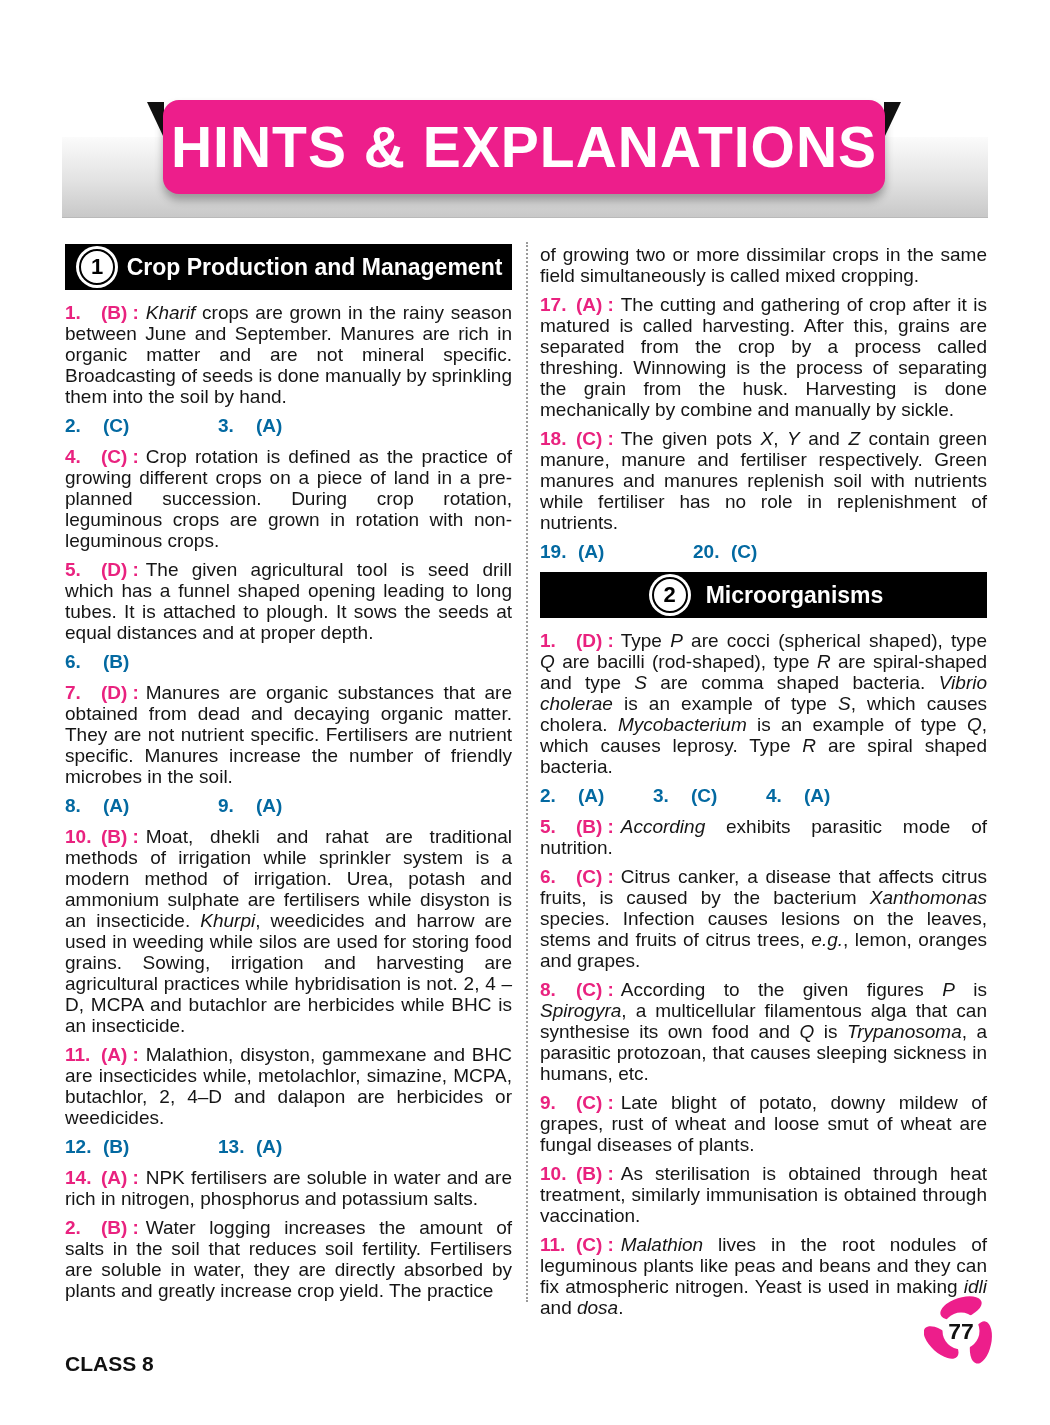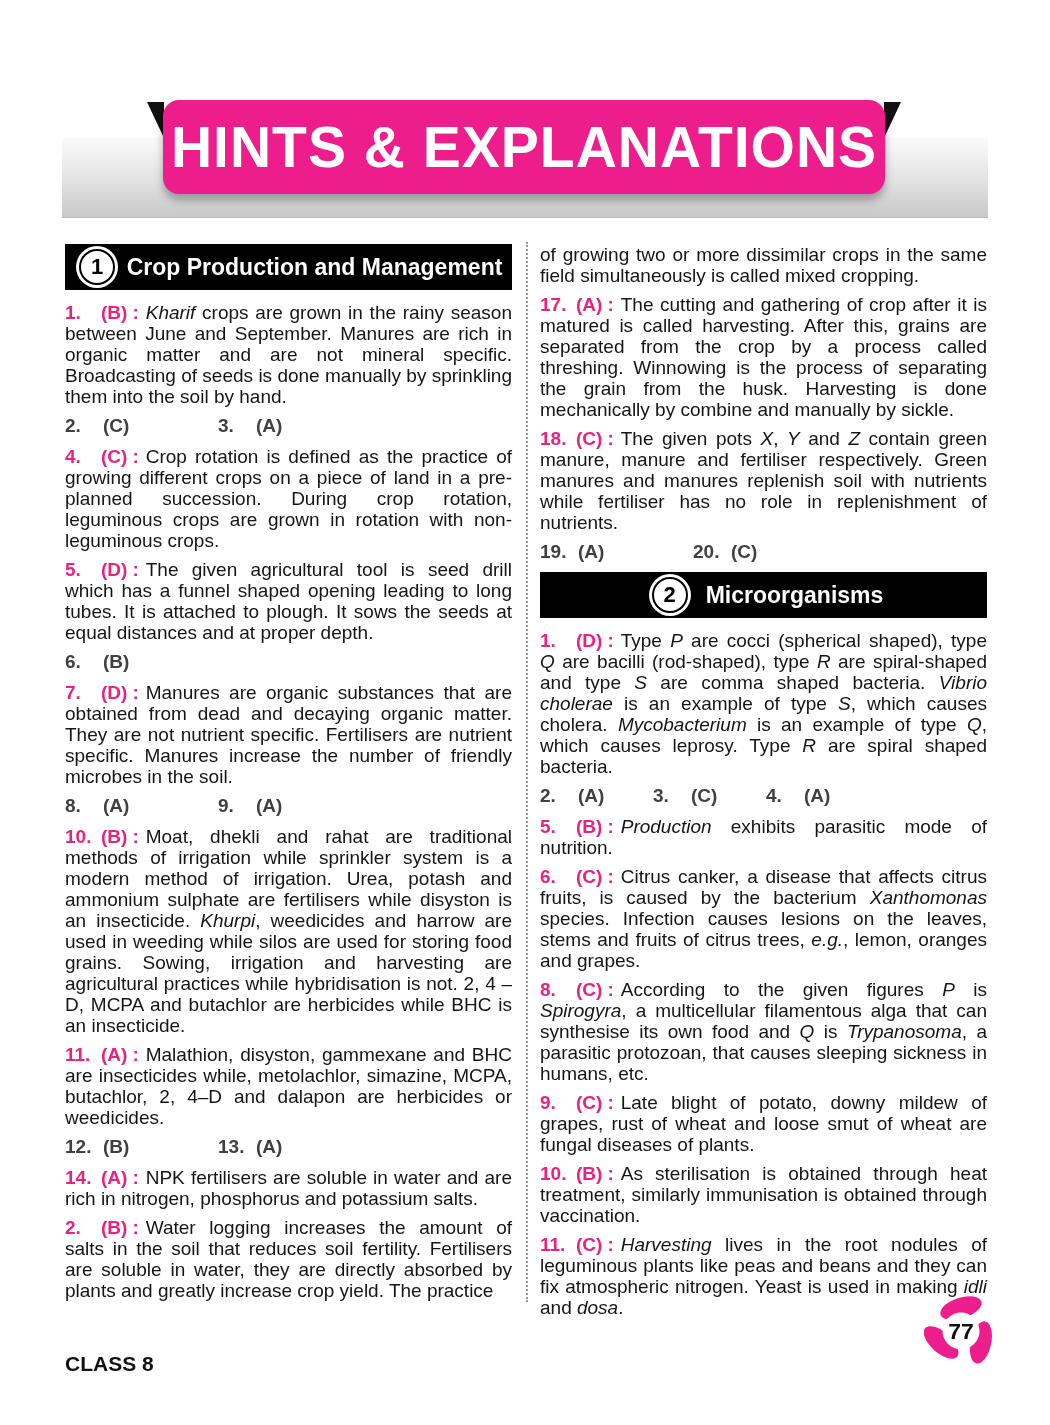--- a/index.html
+++ b/index.html
@@ -46,21 +46,21 @@
   .section-header.centered .sec-title{flex:0 0 auto;margin-left:10px;text-align:right;}
   
   .item{
     margin:0 0 8px 0;font-size:19px;line-height:21px;color:#151515;
     text-align:justify;
   }
   .prefix{color:#E9227F;font-weight:bold;white-space:nowrap;}
   .prefix .num{display:inline-block;min-width:36px;}
   .prefix .colon{margin:0 7px 0 5px;}
   .answers{display:flex;margin:3px 0 10px 0;font-size:19px;line-height:21px;
-    color:#404040;font-weight:bold;}
+    color:#0369a1;font-weight:bold;}
   .answer{width:153px;flex:0 0 auto;}
   .answers.n3 .answer{width:113px;}
   .answer .num{display:inline-block;min-width:38px;}
   i{font-style:italic;}
   
   .footer-class{position:absolute;left:65px;top:1352px;font-size:21px;font-weight:bold;color:#111;}
   .page-badge{position:absolute;left:924px;top:1294px;width:74px;height:74px;}
 </style>
 </head>
 <body>
@@ -115,26 +115,26 @@
       <div class="section-header centered">
         <span class="sec-circle">2</span>
         <span class="sec-title">Microorganisms</span>
       </div>
       <p class="item"><span class="prefix"><span class="num">1.</span><span class="ans">(D)</span><span class="colon">:</span></span><span>Type </span><i>P</i><span> are cocci (spherical shaped), type </span><i>Q</i><span> are bacilli (rod-shaped), type </span><i>R</i><span> are spiral-shaped and type </span><i>S</i><span> are comma shaped bacteria. </span><i>Vibrio cholerae</i><span> is an example of type </span><i>S</i><span>, which causes cholera. </span><i>Mycobacterium</i><span> is an example of type </span><i>Q</i><span>, which causes leprosy. Type </span><i>R</i><span> are spiral shaped bacteria.</span></p>
       <div class="answers n3">
         <span class="answer"><span class="num">2.</span><span class="ans">(A)</span></span>
         <span class="answer"><span class="num">3.</span><span class="ans">(C)</span></span>
         <span class="answer"><span class="num">4.</span><span class="ans">(A)</span></span>
       </div>
-      <p class="item"><span class="prefix"><span class="num">5.</span><span class="ans">(B)</span><span class="colon">:</span></span><i>Production</i><span> exhibits parasitic mode of nutrition.</span></p>
+      <p class="item"><span class="prefix"><span class="num">5.</span><span class="ans">(B)</span><span class="colon">:</span></span><i>According</i><span> exhibits parasitic mode of nutrition.</span></p>
       <p class="item"><span class="prefix"><span class="num">6.</span><span class="ans">(C)</span><span class="colon">:</span></span><span>Citrus canker, a disease that affects citrus fruits, is caused by the bacterium </span><i>Xanthomonas</i><span> species. Infection causes lesions on the leaves, stems and fruits of citrus trees, </span><i>e.g.</i><span>, lemon, oranges and grapes.</span></p>
       <p class="item"><span class="prefix"><span class="num">8.</span><span class="ans">(C)</span><span class="colon">:</span></span><span>According to the given figures </span><i>P</i><span> is </span><i>Spirogyra</i><span>, a multicellular filamentous alga that can synthesise its own food and </span><i>Q</i><span> is </span><i>Trypanosoma</i><span>, a parasitic protozoan, that causes sleeping sickness in humans, etc.</span></p>
       <p class="item"><span class="prefix"><span class="num">9.</span><span class="ans">(C)</span><span class="colon">:</span></span><span>Late blight of potato, downy mildew of grapes, rust of wheat and loose smut of wheat are fungal diseases of plants.</span></p>
       <p class="item"><span class="prefix"><span class="num">10.</span><span class="ans">(B)</span><span class="colon">:</span></span><span>As sterilisation is obtained through heat treatment, similarly immunisation is obtained through vaccination.</span></p>
-      <p class="item"><span class="prefix"><span class="num">11.</span><span class="ans">(C)</span><span class="colon">:</span></span><i>Harvesting</i><span> lives in the root nodules of leguminous plants like peas and beans and they can fix atmospheric nitrogen. Yeast is used in making </span><i>idli</i><span> and </span><i>dosa</i><span>.</span></p>
+      <p class="item"><span class="prefix"><span class="num">11.</span><span class="ans">(C)</span><span class="colon">:</span></span><i>Malathion</i><span> lives in the root nodules of leguminous plants like peas and beans and they can fix atmospheric nitrogen. Yeast is used in making </span><i>idli</i><span> and </span><i>dosa</i><span>.</span></p>
     </div>
 
   <div class="footer-class">CLASS 8</div>
 
   <svg class="page-badge" viewBox="0 0 100 100">
     <g fill="#ED1E8B">
       <ellipse cx="50" cy="19" rx="29" ry="14" transform="rotate(-18 50 19)"></ellipse>
       <g transform="rotate(120 50 50)">
           <ellipse cx="50" cy="19" rx="29" ry="14" transform="rotate(-18 50 19)"></ellipse>
         </g>

